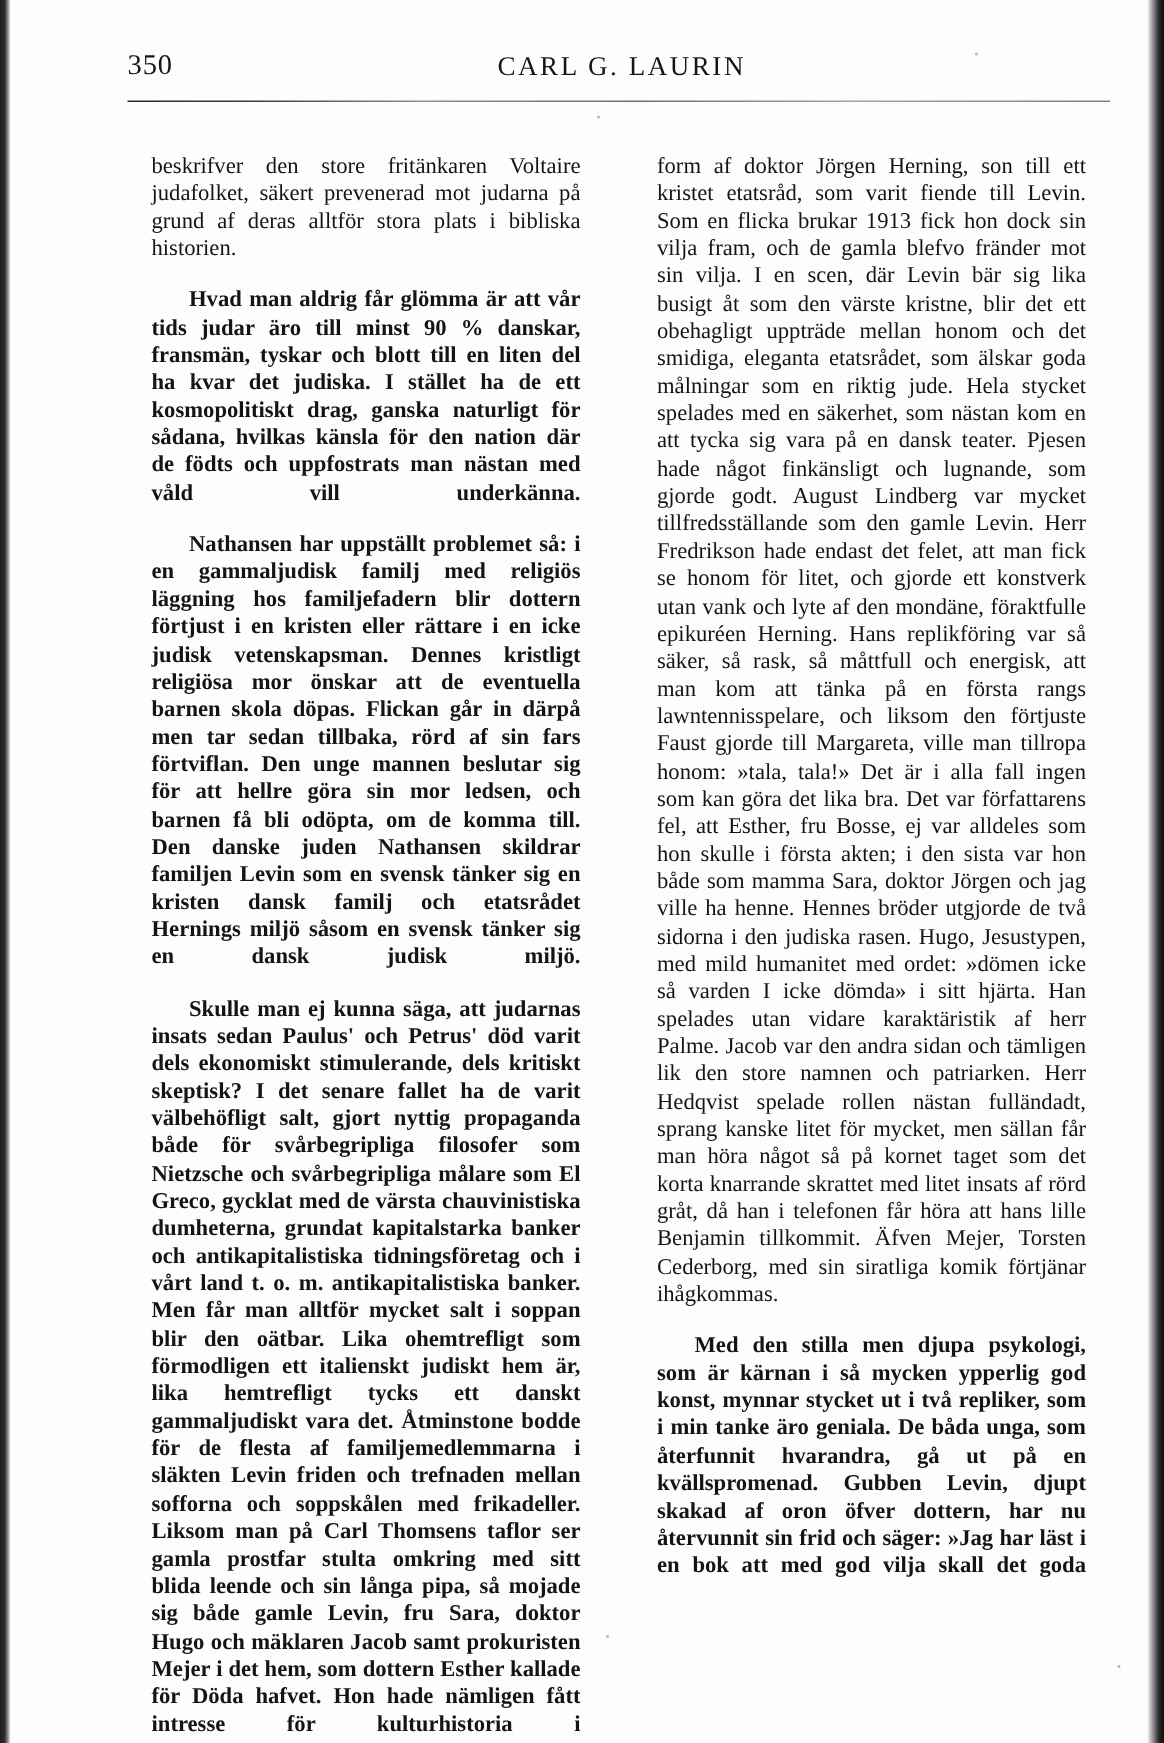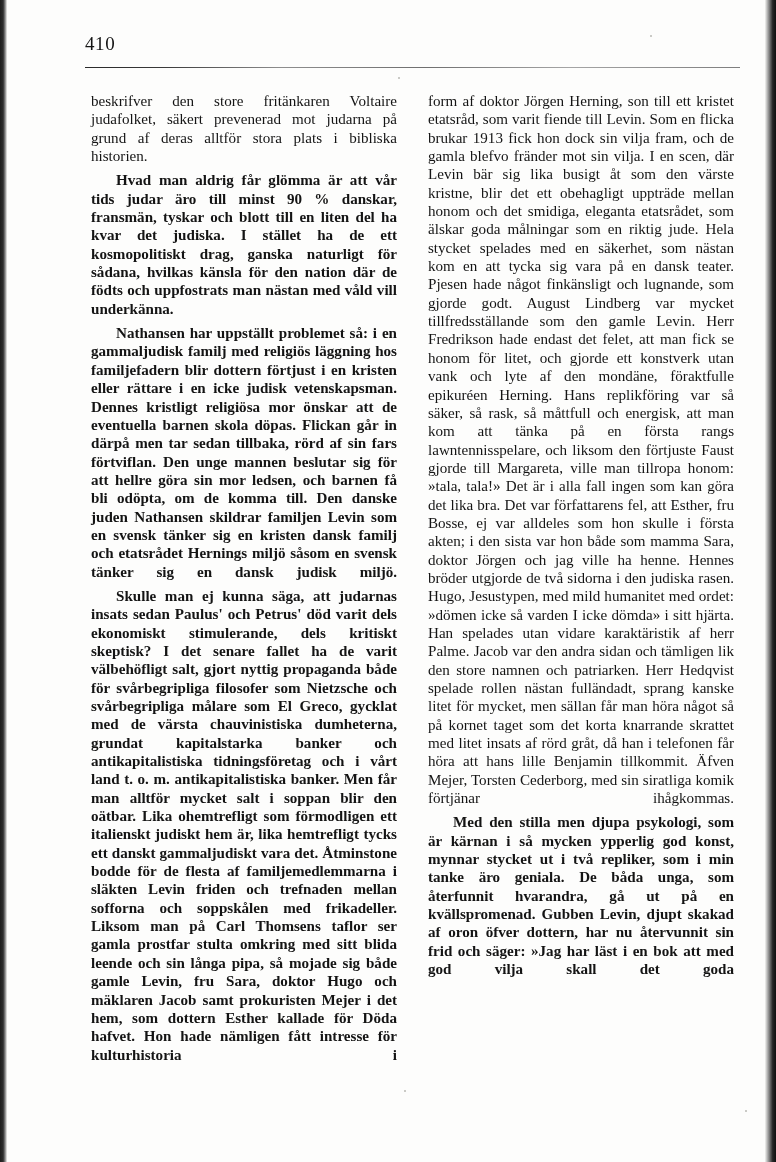--- a/index.html
+++ b/index.html
@@ -87,21 +87,21 @@
     width: 318px;
     font-size: 15.1px;
     line-height: 18.35px;
     text-align: justify;
     text-justify: inter-word;
     -webkit-hyphens: none;
     hyphens: none;
     word-spacing: 0.2px;
   }
   .col p {
-    margin: 6px;
+    margin: 16px;
     text-indent: 0;
   }
   .col p.indent {
     text-indent: 25px;
     font-weight: bold;
   }
   
   .col p {
     text-align-last: justify;
   }
@@ -113,21 +113,22 @@
 
   <div class="scan-edge-left"></div>
   <div class="scan-edge-right"></div>
 
   <div class="scan-speck" style="left:650px; top:35px; width:2px; height:2px;"></div>
   <div class="scan-speck" style="left:398px; top:77px; width:2px; height:2px;"></div>
   <div class="scan-speck" style="left:404px; top:1090px; width:2px; height:2px;"></div>
   <div class="scan-speck" style="left:745px; top:1110px; width:2px; height:2px;"></div>
 
   <div class="running-head">
-    <div class="folio">410</div>
+    <div class="folio">350</div>
+    <div class="head-title">CARL G. LAURIN</div>
   </div>
   <div class="head-rule"></div>
 
   <div class="columns">
     <div class="col">
       <p>beskrifver den store fritänkaren Voltaire judafolket, säkert prevenerad mot judarna på grund af deras alltför stora plats i bibliska historien.</p>
       <p class="indent">Hvad man aldrig får glömma är att vår tids judar äro till minst 90 % danskar, fransmän, tyskar och blott till en liten del ha kvar det judiska. I stället ha de ett kosmopolitiskt drag, ganska naturligt för sådana, hvilkas känsla för den nation där de födts och uppfostrats man nästan med våld vill underkänna.</p>
       <p class="indent">Nathansen har uppställt problemet så: i en gammaljudisk familj med religiös läggning hos familjefadern blir dottern förtjust i en kristen eller rättare i en icke judisk vetenskapsman. Dennes kristligt religiösa mor önskar att de eventuella barnen skola döpas. Flickan går in därpå men tar sedan tillbaka, rörd af sin fars förtviflan. Den unge mannen beslutar sig för att hellre göra sin mor ledsen, och barnen få bli odöpta, om de komma till. Den danske juden Nathansen skildrar familjen Levin som en svensk tänker sig en kristen dansk familj och etatsrådet Hernings miljö såsom en svensk tänker sig en dansk judisk miljö.</p>
       <p class="indent">Skulle man ej kunna säga, att judarnas insats sedan Paulus' och Petrus' död varit dels ekonomiskt stimulerande, dels kritiskt skeptisk? I det senare fallet ha de varit välbehöfligt salt, gjort nyttig propaganda både för svårbegripliga filosofer som Nietzsche och svårbegripliga målare som El Greco, gycklat med de värsta chauvinistiska dumheterna, grundat kapitalstarka banker och antikapitalistiska tidningsföretag och i vårt land t. o. m. antikapitalistiska banker. Men får man alltför mycket salt i soppan blir den oätbar. Lika ohemtrefligt som förmodligen ett italienskt judiskt hem är, lika hemtrefligt tycks ett danskt gammaljudiskt vara det. Åtminstone bodde för de flesta af familjemedlemmarna i släkten Levin friden och trefnaden mellan sofforna och soppskålen med frikadeller. Liksom man på Carl Thomsens taflor ser gamla prostfar stulta omkring med sitt blida leende och sin långa pipa, så mojade sig både gamle Levin, fru Sara, doktor Hugo och mäklaren Jacob samt prokuristen Mejer i det hem, som dottern Esther kallade för Döda hafvet. Hon hade nämligen fått intresse för kulturhistoria i</p>
     </div>

